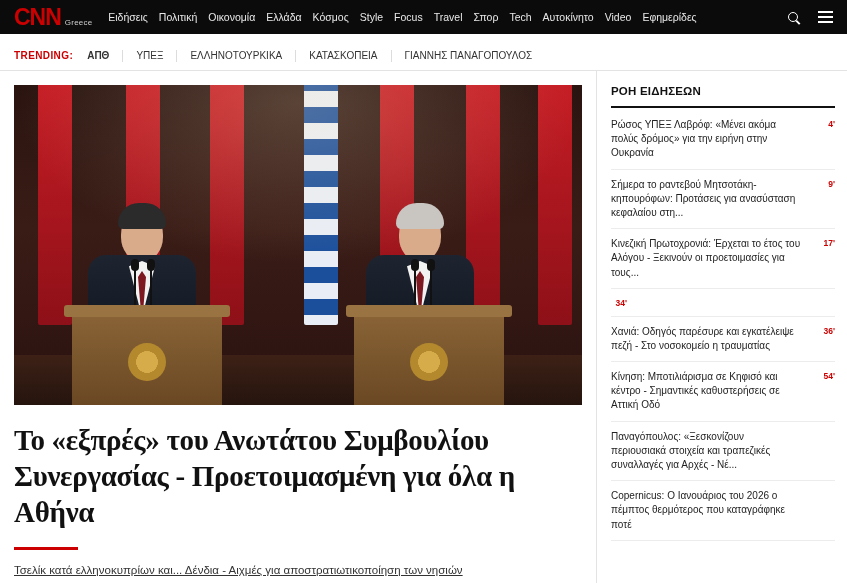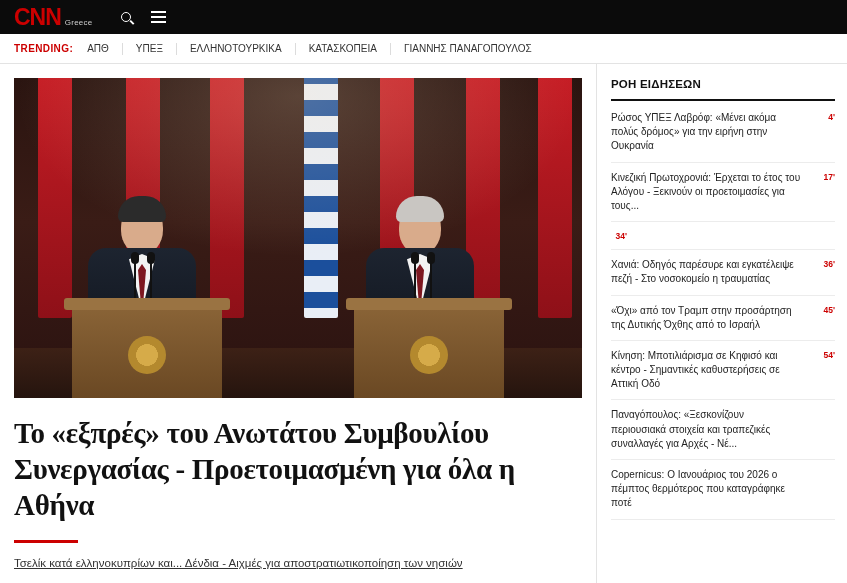--- a/index.html
+++ b/index.html
@@ -87,37 +87,38 @@
 
   
   .trending {
     height: 30px;
     display: flex;
     align-items: center;
     gap: 0;
     padding: 0 14px;
     border-bottom: 1px solid #e3e3e3;
     background: #fff;
+    margin-top: 7px;
   }
   .trending-label {
     color: #cc0000;
     font-weight: bold;
     font-size: 10px;
     letter-spacing: 0.4px;
     margin-right: 14px;
   }
   .trending-item {
     font-size: 10px;
     color: #333;
     text-decoration: none;
     padding: 0 13px;
     border-left: 1px solid #dcdcdc;
     line-height: 12px;
   }
-  .trending-item:first-of-type { border-left: none; padding-left: 0; }
+  .trending-item:first-of-type { border-left: none; padding-left: 0; font-weight: bold; }
 
   
   .content {
     display: flex;
     height: 519px;
   }
   .main {
     width: 596px;
     padding: 14px 14px 0 14px;
   }
@@ -296,20 +297,35 @@
     text-align: right;
   }
 </style>
 </head>
 <body>
 
 <div class="topbar">
   <div class="logo-wrap">
     <span class="logo-cnn">CNN</span>
     <span class="logo-greece">Greece</span>
+  </div>
+  <div class="nav-links">
+    <a href="#">Ειδήσεις</a>
+    <a href="#">Πολιτική</a>
+    <a href="#">Οικονομία</a>
+    <a href="#">Ελλάδα</a>
+    <a href="#">Κόσμος</a>
+    <a href="#">Style</a>
+    <a href="#">Focus</a>
+    <a href="#">Travel</a>
+    <a href="#">Σπορ</a>
+    <a href="#">Tech</a>
+    <a href="#">Αυτοκίνητο</a>
+    <a href="#">Video</a>
+    <a href="#">Εφημερίδες</a>
   </div>
   <div class="nav-icons">
     <div class="icon-btn">
       <span class="search-glyph"></span>
     </div>
     <div class="icon-btn burger">
       <div>
           <span></span>
           <span></span>
           <span></span>
@@ -380,35 +396,35 @@
   </div>
 
   <div class="side">
     <div class="side-head">ΡΟΗ ΕΙΔΗΣΕΩΝ</div>
 
     <div class="news-item">
       <div class="news-text">Ρώσος ΥΠΕΞ Λαβρόφ: «Μένει ακόμα πολύς δρόμος» για την ειρήνη στην Ουκρανία</div>
       <div class="news-time">4'</div>
     </div>
     <div class="news-item">
+      <div class="news-text">Σήμερα το ραντεβού Μητσοτάκη-κηπουρόφων: Προτάσεις για ανασύσταση κεφαλαίου στη...</div>
+      <div class="news-time">9'</div>
+    </div>
+    <div class="news-item">
       <div class="news-text">Κινεζική Πρωτοχρονιά: Έρχεται το έτος του Αλόγου - Ξεκινούν οι προετοιμασίες για τους...</div>
       <div class="news-time">17'</div>
     </div>
     <div class="news-item">
       <div class="news-time">34'</div>
     </div>
     <div class="news-item">
       <div class="news-text">Χανιά: Οδηγός παρέσυρε και εγκατέλειψε πεζή - Στο νοσοκομείο η τραυματίας</div>
       <div class="news-time">36'</div>
     </div>
     <div class="news-item">
-      <div class="news-text">«Όχι» από τον Τραμπ στην προσάρτηση της Δυτικής Όχθης από το Ισραήλ</div>
-      <div class="news-time">45'</div>
-    </div>
-    <div class="news-item">
       <div class="news-text">Κίνηση: Μποτιλιάρισμα σε Κηφισό και κέντρο - Σημαντικές καθυστερήσεις σε Αττική Οδό</div>
       <div class="news-time">54'</div>
     </div>
     <div class="news-item">
       <div class="news-text">Παναγόπουλος: «Ξεσκονίζουν περιουσιακά στοιχεία και τραπεζικές συναλλαγές για Αρχές - Νέ...</div>
       <div class="news-time"></div>
     </div>
     <div class="news-item">
       <div class="news-text">Copernicus: Ο Ιανουάριος του 2026 ο πέμπτος θερμότερος που καταγράφηκε ποτέ</div>
       <div class="news-time"></div>

